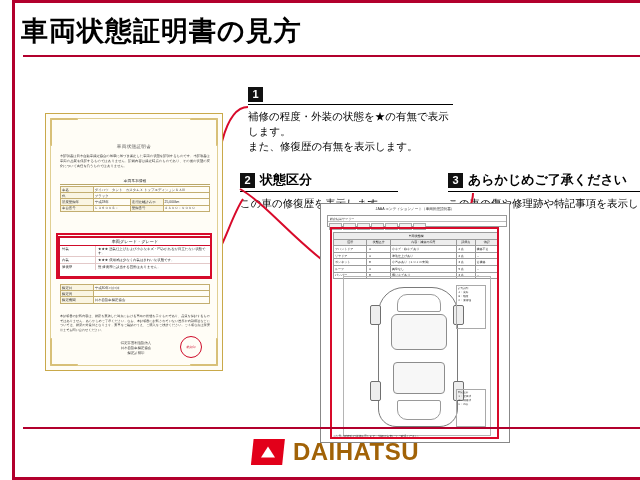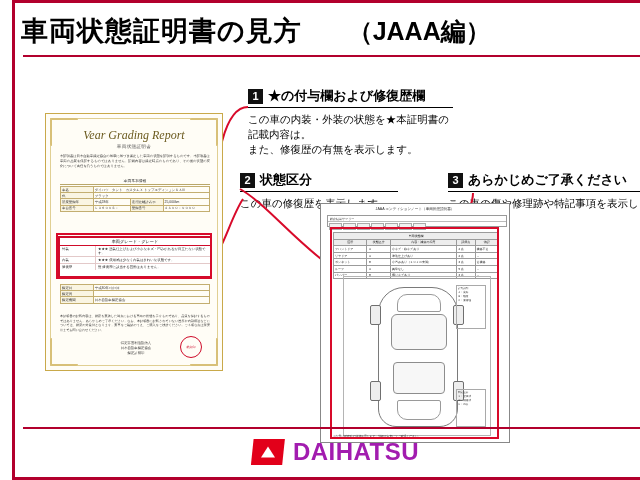--- a/index.html
+++ b/index.html
@@ -224,42 +224,40 @@
     clip-path: polygon(8% 0, 100% 0, 92% 100%, 0 100%);
   }
   .d-mark:after {
     content:""; position:absolute; left:50%; top:50%;
     transform:translate(-50%,-50%);
     width:0; height:0;
     border-left:7px solid transparent; border-right:7px solid transparent;
     border-bottom:11px solid #fff;
   }
   .d-word {
-    color:#a21caf; font-size:24px; font-weight:bold; letter-spacing:0.5px;
+    color:#a16207; font-size:24px; font-weight:bold; letter-spacing:0.5px;
     font-family:"Liberation Sans", sans-serif;
   }
 </style>
 </head>
 <body>
 
 <div class="page">
 
   <div class="title-band">
     <span class="title-main">車両状態証明書の見方</span>
-    <span class="title-sub">（JAAA編）</span>
   </div>
   <div class="title-rule"></div>
 
   <div class="callout" id="c1">
     <div class="head">
       <div class="num">1</div>
-      <div class="head-label">★の付与欄および修復歴欄</div>
     </div>
     <div class="head-rule"></div>
-    <div class="body-text" style="white-space:pre-line;">この車の内装・外装の状態を★本証明書の記載内容は。
+    <div class="body-text" style="white-space:pre-line;">補修の程度・外装の状態を★の有無で表示します。
 また、修復歴の有無を表示します。</div>
   </div>
 
   <div class="callout" id="c2">
     <div class="head">
       <div class="num">2</div>
       <div class="head-label">状態区分</div>
     </div>
     <div class="head-rule"></div>
     <div class="body-text">この車の修復歴を表示します。</div>
@@ -281,21 +279,20 @@
     <path d="M458,190 C458,200 452,212 446,224" fill="none" stroke="#d80a2a" stroke-width="2"></path>
   </svg>
 
   <div class="cert">
     <div class="cert-inner"></div>
     <div class="cert-orn orn-tl"></div>
     <div class="cert-orn orn-tr"></div>
     <div class="cert-orn orn-bl"></div>
     <div class="cert-orn orn-br"></div>
 
-    <div class="cert-title">Vear Grading Report</div>
     <div class="cert-sub">車両状態証明書</div>
     <div class="cert-para">本証明書は日本自動車鑑定協会の基準に基づき鑑定した車両の状態を証明するものです。本証明書は車両の品質を保証するものではありません。記載内容は鑑定時点のものであり、その後の状態の変化について責任を負うものではありません。</div>
 
     <div class="cert-block" style="top:64px;">
       <div class="cb-title">車両基本情報</div>
       <table class="cert-table">
         <tbody>
             <tr>
           <td class="lbl">車名</td>
           <td colspan="3">ダイハツ　タント　カスタムＸ トップエディションＳＡⅢ</td>

